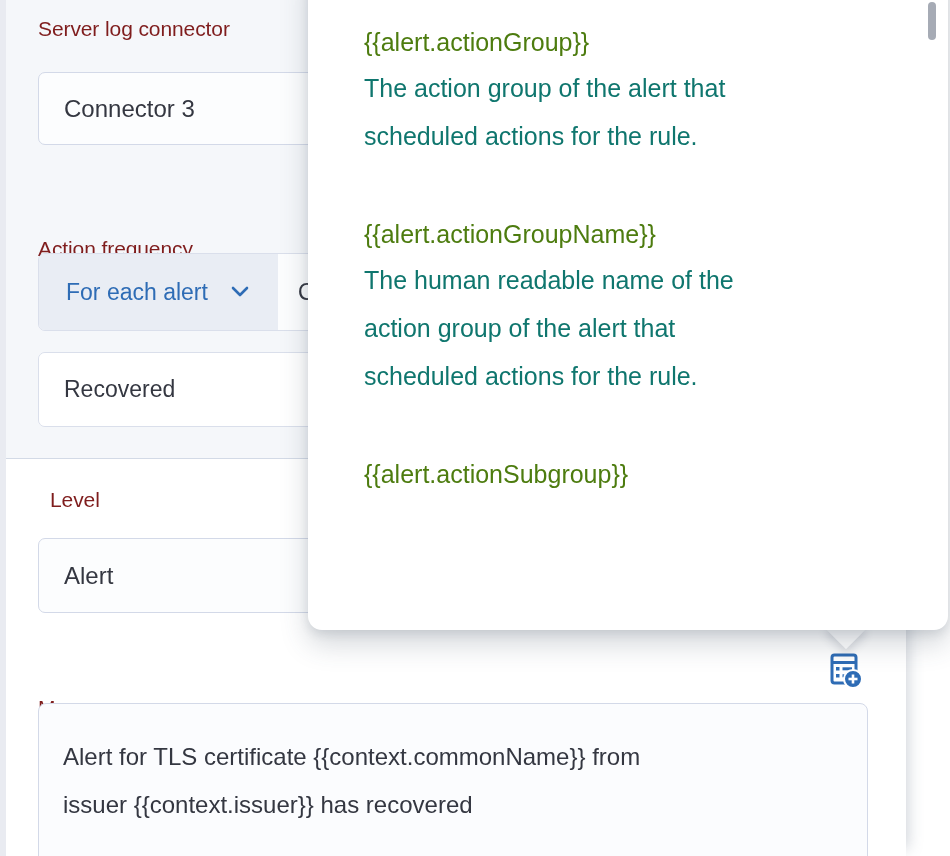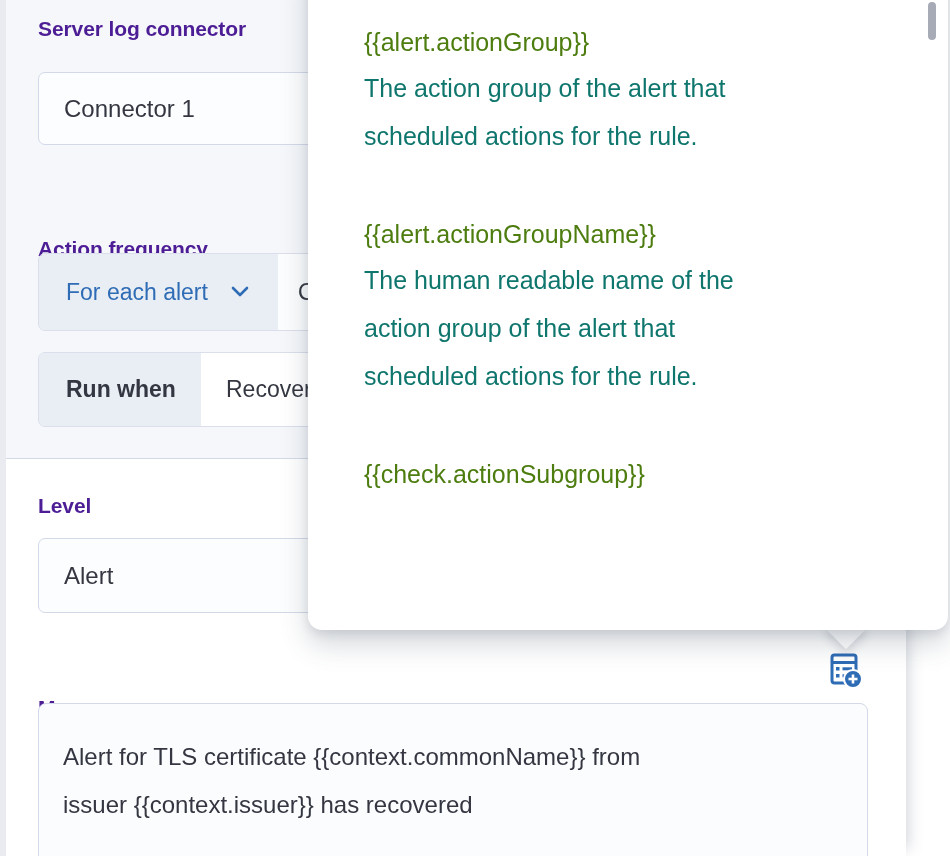--- a/index.html
+++ b/index.html
@@ -22,21 +22,21 @@
     position: absolute; left: 0; top: 0; width: 900px; height: 459px;
     background: #f5f7fa;
     border-bottom: 1px solid #d3dae6;
   }
   .panel-bottom {
     position: absolute; left: 0; top: 460px; width: 900px; height: 396px;
     background: #ffffff;
   }
   .form-label {
     position: absolute; left: 32px;
-    font-size: 21px; font-weight: 700; color: #4c1d95; line-height: 26px;
+    font-size: 21px; font-weight: 400; color: #7f1d1d; line-height: 26px;
     letter-spacing: -0.1px;
   }
   .text-box {
     position: absolute; left: 32px; width: 830px;
     background: #fcfdfe;
     border: 1px solid #d3d9e8;
     border-radius: 7px;
     display: flex; align-items: center;
     font-size: 24px; color: #343741;
     padding-left: 25px;
@@ -125,51 +125,48 @@
 <body>
 
 <div class="gutter"></div>
 
 <div class="panel">
 
   <div class="panel-top">
     <div class="form-label" style="top:16px;">Server log connector</div>
 
     <div class="text-box" style="top:72px; height:73px;">
-      <span>Connector 1</span>
+      <span>Connector 3</span>
     </div>
 
     <div class="form-label" style="top:221px;margin-top:15px;">Action frequency</div>
 
     <div class="control-group" style="top:253px; height:78px;">
       <div class="cg-prepend" style="width:239px;">
         <span class="blue">For each alert</span>
         <span class="chevron">
           <svg width="20" height="14" viewBox="0 0 20 14">
             <polyline points="3,3 10,10 17,3" fill="none" stroke="#2e6cb5" stroke-width="2.6" stroke-linecap="round" stroke-linejoin="round"></polyline>
           </svg>
         </span>
       </div>
       <div class="cg-main" style="padding-left:20px;">
         <span>On check intervals</span>
       </div>
     </div>
 
     <div class="control-group" style="top:352px; height:75px;">
-      <div class="cg-prepend" style="width:162px;">
-        <span class="bold-dark">Run when</span>
-      </div>
       <div class="cg-main" style="padding-left:25px; background:#ffffff;">
         <span>Recovered</span>
       </div>
     </div>
   </div>
 
   <div class="panel-bottom">
-    <div class="form-label" style="top:33px;">Level</div>
+    <div class="form-label" style="top:27px;margin-left:12px;">Level</div>
 
     <div class="text-box" style="top:78px; height:75px;">
       <span>Alert</span>
     </div>
 
     <div class="form-label" style="top:190px;margin-top:45px;">Message</div>
 
     <button class="message-icon-btn" style="top:192px;">
       <span>
         <svg width="34" height="36" viewBox="0 0 34 36">
@@ -203,19 +200,19 @@
       </div>
 
       <div class="var-item">
         <div class="var-name">{{alert.actionGroupName}}</div>
         <div class="var-desc">The human readable name of the
 action group of the alert that
 scheduled actions for the rule.</div>
       </div>
 
       <div class="var-item">
-        <div class="var-name">{{check.actionSubgroup}}</div>
+        <div class="var-name">{{alert.actionSubgroup}}</div>
       </div>
 
     </div>
     <div class="popover-scrollbar"></div>
   </div>
 </div>
 
 </body></html>

